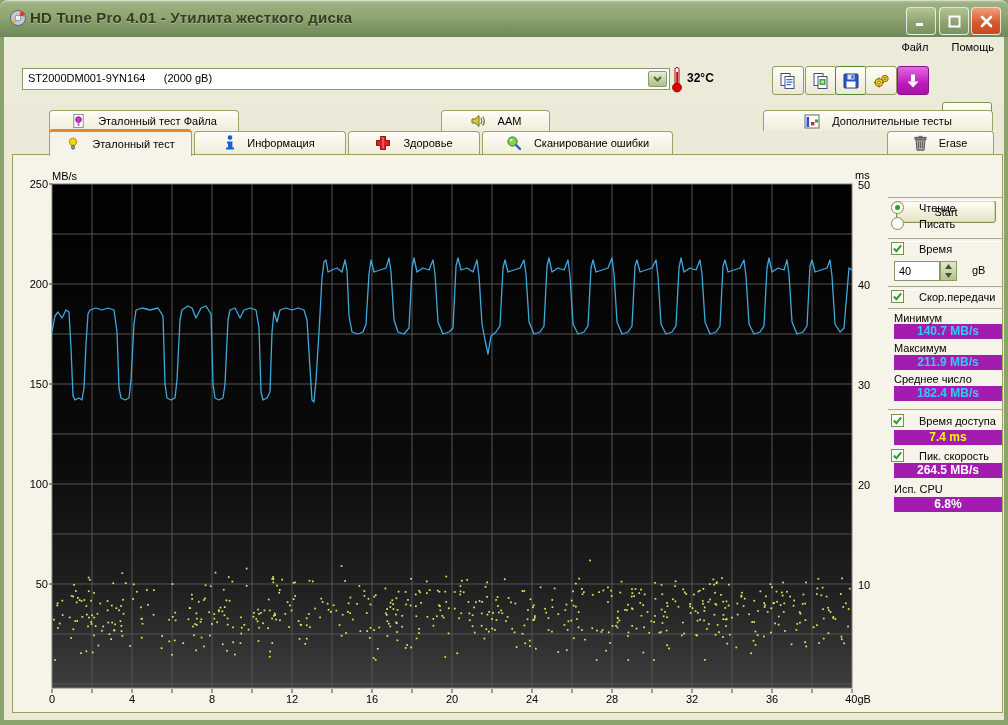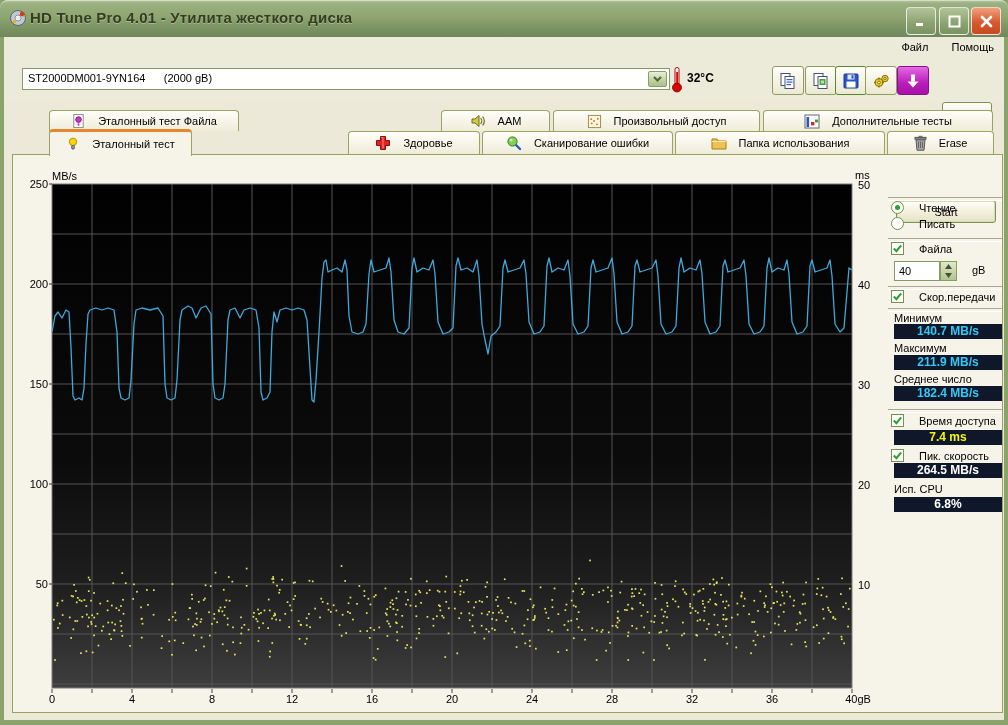--- a/index.html
+++ b/index.html
@@ -50,21 +50,21 @@
   
   .page{position:absolute;left:8px;top:154px;width:991px;height:559px;box-sizing:border-box;
         background:#f6f4e8;border:1px solid #98a25c;z-index:1;}
   #chart-svg{position:absolute;left:0;top:0;z-index:2;pointer-events:none;}
   
   .sep{position:absolute;left:884px;width:114px;height:2px;border-top:1px solid #a9a790;
        border-bottom:1px solid #fff;z-index:4;}
   .btn-start{left:892px;top:164px;width:100px;height:23px;z-index:4;box-shadow:inset 0 0 0 1px #cfe0ae;}
   .prow{position:absolute;left:887px;display:flex;align-items:center;gap:15px;z-index:4;}
   .plabel{position:absolute;left:890px;z-index:4;}
-  .valbox{position:absolute;left:890px;width:108px;height:15px;background:#0f172a;text-align:center;
+  .valbox{position:absolute;left:890px;width:108px;height:15px;background:#a21caf;text-align:center;
           font-weight:bold;font-size:12px;line-height:15px;z-index:4;}
   .cyan{color:#35c8f5}.yellow{color:#f8f800}.white{color:#fff}
   .cb{width:13px;height:13px;box-sizing:border-box;background:#fff;border:1px solid #77904c;
       display:flex;align-items:center;justify-content:center;flex:0 0 auto;}
   .radio{width:13px;height:13px;box-sizing:border-box;border-radius:50%;background:#fff;
          border:1px solid #77904c;position:relative;flex:0 0 auto;}
   .radio.sel::after{content:"";position:absolute;inset:3px;border-radius:50%;background:#2aa12a;}
   .spin-input{position:absolute;left:890px;top:261px;width:46px;height:20px;box-sizing:border-box;
               border:1px solid #84996a;padding:0 0 0 4px;font:11px "Liberation Sans",sans-serif;z-index:4;}
   .spin-btns{position:absolute;left:936px;top:261px;width:17px;height:20px;border:1px solid #86a15c;
@@ -175,70 +175,59 @@
     </svg>
     <span>Эталонный тест Файла</span>
   </div>
   <div class="tab r1" style="left:437px;width:109px">
     <svg width="16" height="16" viewBox="0 0 16 16">
       <path d="M2 6 h3 L9 2.5 v11 L5 10 H2 Z" fill="#d8c93a" stroke="#6a6a2a"></path>
       <path d="M10.6 5.2 a4 4 0 0 1 0 5.6 M12.6 3.6 a6.4 6.4 0 0 1 0 8.8" fill="none" stroke="#6a6a2a" stroke-width="1.2"></path>
     </svg>
     <span>AAM</span>
   </div>
-  <div class="tab r1" style="left:549px;width:207px">
-    <svg width="15" height="15" viewBox="0 0 16 16">
-      <rect x="1.5" y="1.5" width="13" height="13" fill="#fdf6df" stroke="#9a8a4a"></rect>
-      <circle cx="5" cy="10" r="1" fill="#c87828"></circle>
-        <circle cx="7.5" cy="7.5" r="1" fill="#c87828"></circle>
-      <circle cx="10.5" cy="11" r="1" fill="#c87828"></circle>
-        <circle cx="11.5" cy="5" r="1" fill="#c87828"></circle>
-      <circle cx="4.5" cy="5.5" r="1" fill="#c87828"></circle>
-    </svg>
-    <span>Произвольный доступ</span>
-  </div>
   <div class="tab r2 active" style="left:45px;width:143px">
     <svg width="14" height="16" viewBox="0 0 16 16">
       <circle cx="8" cy="5.5" r="4.2" fill="#ffd400" stroke="#a98500"></circle>
       <rect x="6.5" y="10" width="3" height="3" fill="#9aa0a8" stroke="#5a6066"></rect>
       <rect x="7.3" y="13" width="1.4" height="1.6" fill="#5a6066"></rect>
     </svg>
     <span>Эталонный тест</span>
   </div>
 
   <div class="tab r1" style="left:759px;width:230px">
     <svg width="16" height="15" viewBox="0 0 16 15">
       <rect x="1" y="1" width="14" height="13" fill="#fff" stroke="#667"></rect>
       <rect x="2.5" y="3" width="2.6" height="10" fill="#2b55c4"></rect>
       <rect x="7" y="8" width="3.4" height="3.4" fill="#cc2b2b"></rect>
       <rect x="11" y="5.5" width="3" height="3" fill="#3aa33a"></rect>
     </svg>
     <span>Дополнительные тесты</span>
   </div>
+  <div class="tab r2" style="left:190px;width:152px">
+    <svg width="10" height="16" viewBox="0 0 10 16">
+      <circle cx="5" cy="2.6" r="2.3" fill="#1560d4"></circle>
+      <path d="M2 6.5 h5.4 v6 H9 v2 H1 v-2 h2 v-4 H2 Z" fill="#1560d4"></path>
+    </svg>
+    <span>Информация</span>
+  </div>
   <div class="tab r2" style="left:344px;width:132px">
     <svg width="16" height="16" viewBox="0 0 16 16">
       <path d="M5.5 1.5 h5 v4 h4 v5 h-4 v4 h-5 v-4 h-4 v-5 h4 Z" fill="#e02020" stroke="#8c0f0f"></path>
       <path d="M6.5 2.5 h1.5 v11" fill="none" stroke="#ff8a8a" stroke-width="1"></path>
     </svg>
     <span>Здоровье</span>
   </div>
   <div class="tab r2" style="left:478px;width:191px">
     <svg width="16" height="16" viewBox="0 0 16 16">
       <line x1="9.5" y1="9.5" x2="14" y2="14" stroke="#2b55c4" stroke-width="2.4" stroke-linecap="round"></line>
       <circle cx="6.5" cy="6.5" r="4.6" fill="#7fd14f" stroke="#2a7f1f"></circle>
       <circle cx="5.2" cy="5.2" r="1.4" fill="#c9f0b2"></circle>
     </svg>
     <span>Сканирование ошибки</span>
-  </div>
-  <div class="tab r2" style="left:671px;width:210px">
-    <svg width="16" height="14" viewBox="0 0 16 14">
-      <path d="M1 3 h5 l1.5 2 H15 v8 H1 Z" fill="#f0c34e" stroke="#a67d1c"></path>
-      <path d="M1 5.5 h14" stroke="#ffe9a8" stroke-width="1"></path>
-    </svg>
-    <span>Папка использования</span>
   </div>
   <div class="tab r2" style="left:883px;width:107px">
     <svg width="13" height="16" viewBox="0 0 13 16">
       <rect x="4.5" y="0.8" width="4" height="1.6" fill="#777"></rect>
       <rect x="1" y="2.4" width="11" height="1.8" fill="#999" stroke="#555"></rect>
       <path d="M2 4.8 h9 l-1 10.4 h-7 Z" fill="#a8a8a8" stroke="#555"></path>
       <path d="M4.5 6.5 v6.5 M6.5 6.5 v6.5 M8.5 6.5 v6.5" stroke="#666" stroke-width="1"></path>
     </svg>
     <span>Erase</span>
   </div>
@@ -969,21 +958,21 @@
     <span>Писать</span>
   </div>
   <div class="sep" style="top:238px"></div>
 
   <div class="prow" style="top:242px">
     <span class="cb">
       <svg width="11" height="11" viewBox="0 0 12 12">
         <path d="M2 6 L4.8 9 L10 2.5" fill="none" stroke="#2aa12a" stroke-width="2.2"></path>
         </svg>
     </span>
-    <span>Файла</span>
+    <span>Время</span>
   </div>
   <input class="spin-input" value="40" style="">
   <div class="spin-btns">
     <div>
       <svg width="7" height="5" viewBox="0 0 7 5">
         <path d="M3.5 0 L7 5 H0 Z" fill="#44522e"></path>
         </svg>
     </div>
     <div>
       <svg width="7" height="5" viewBox="0 0 7 5">

